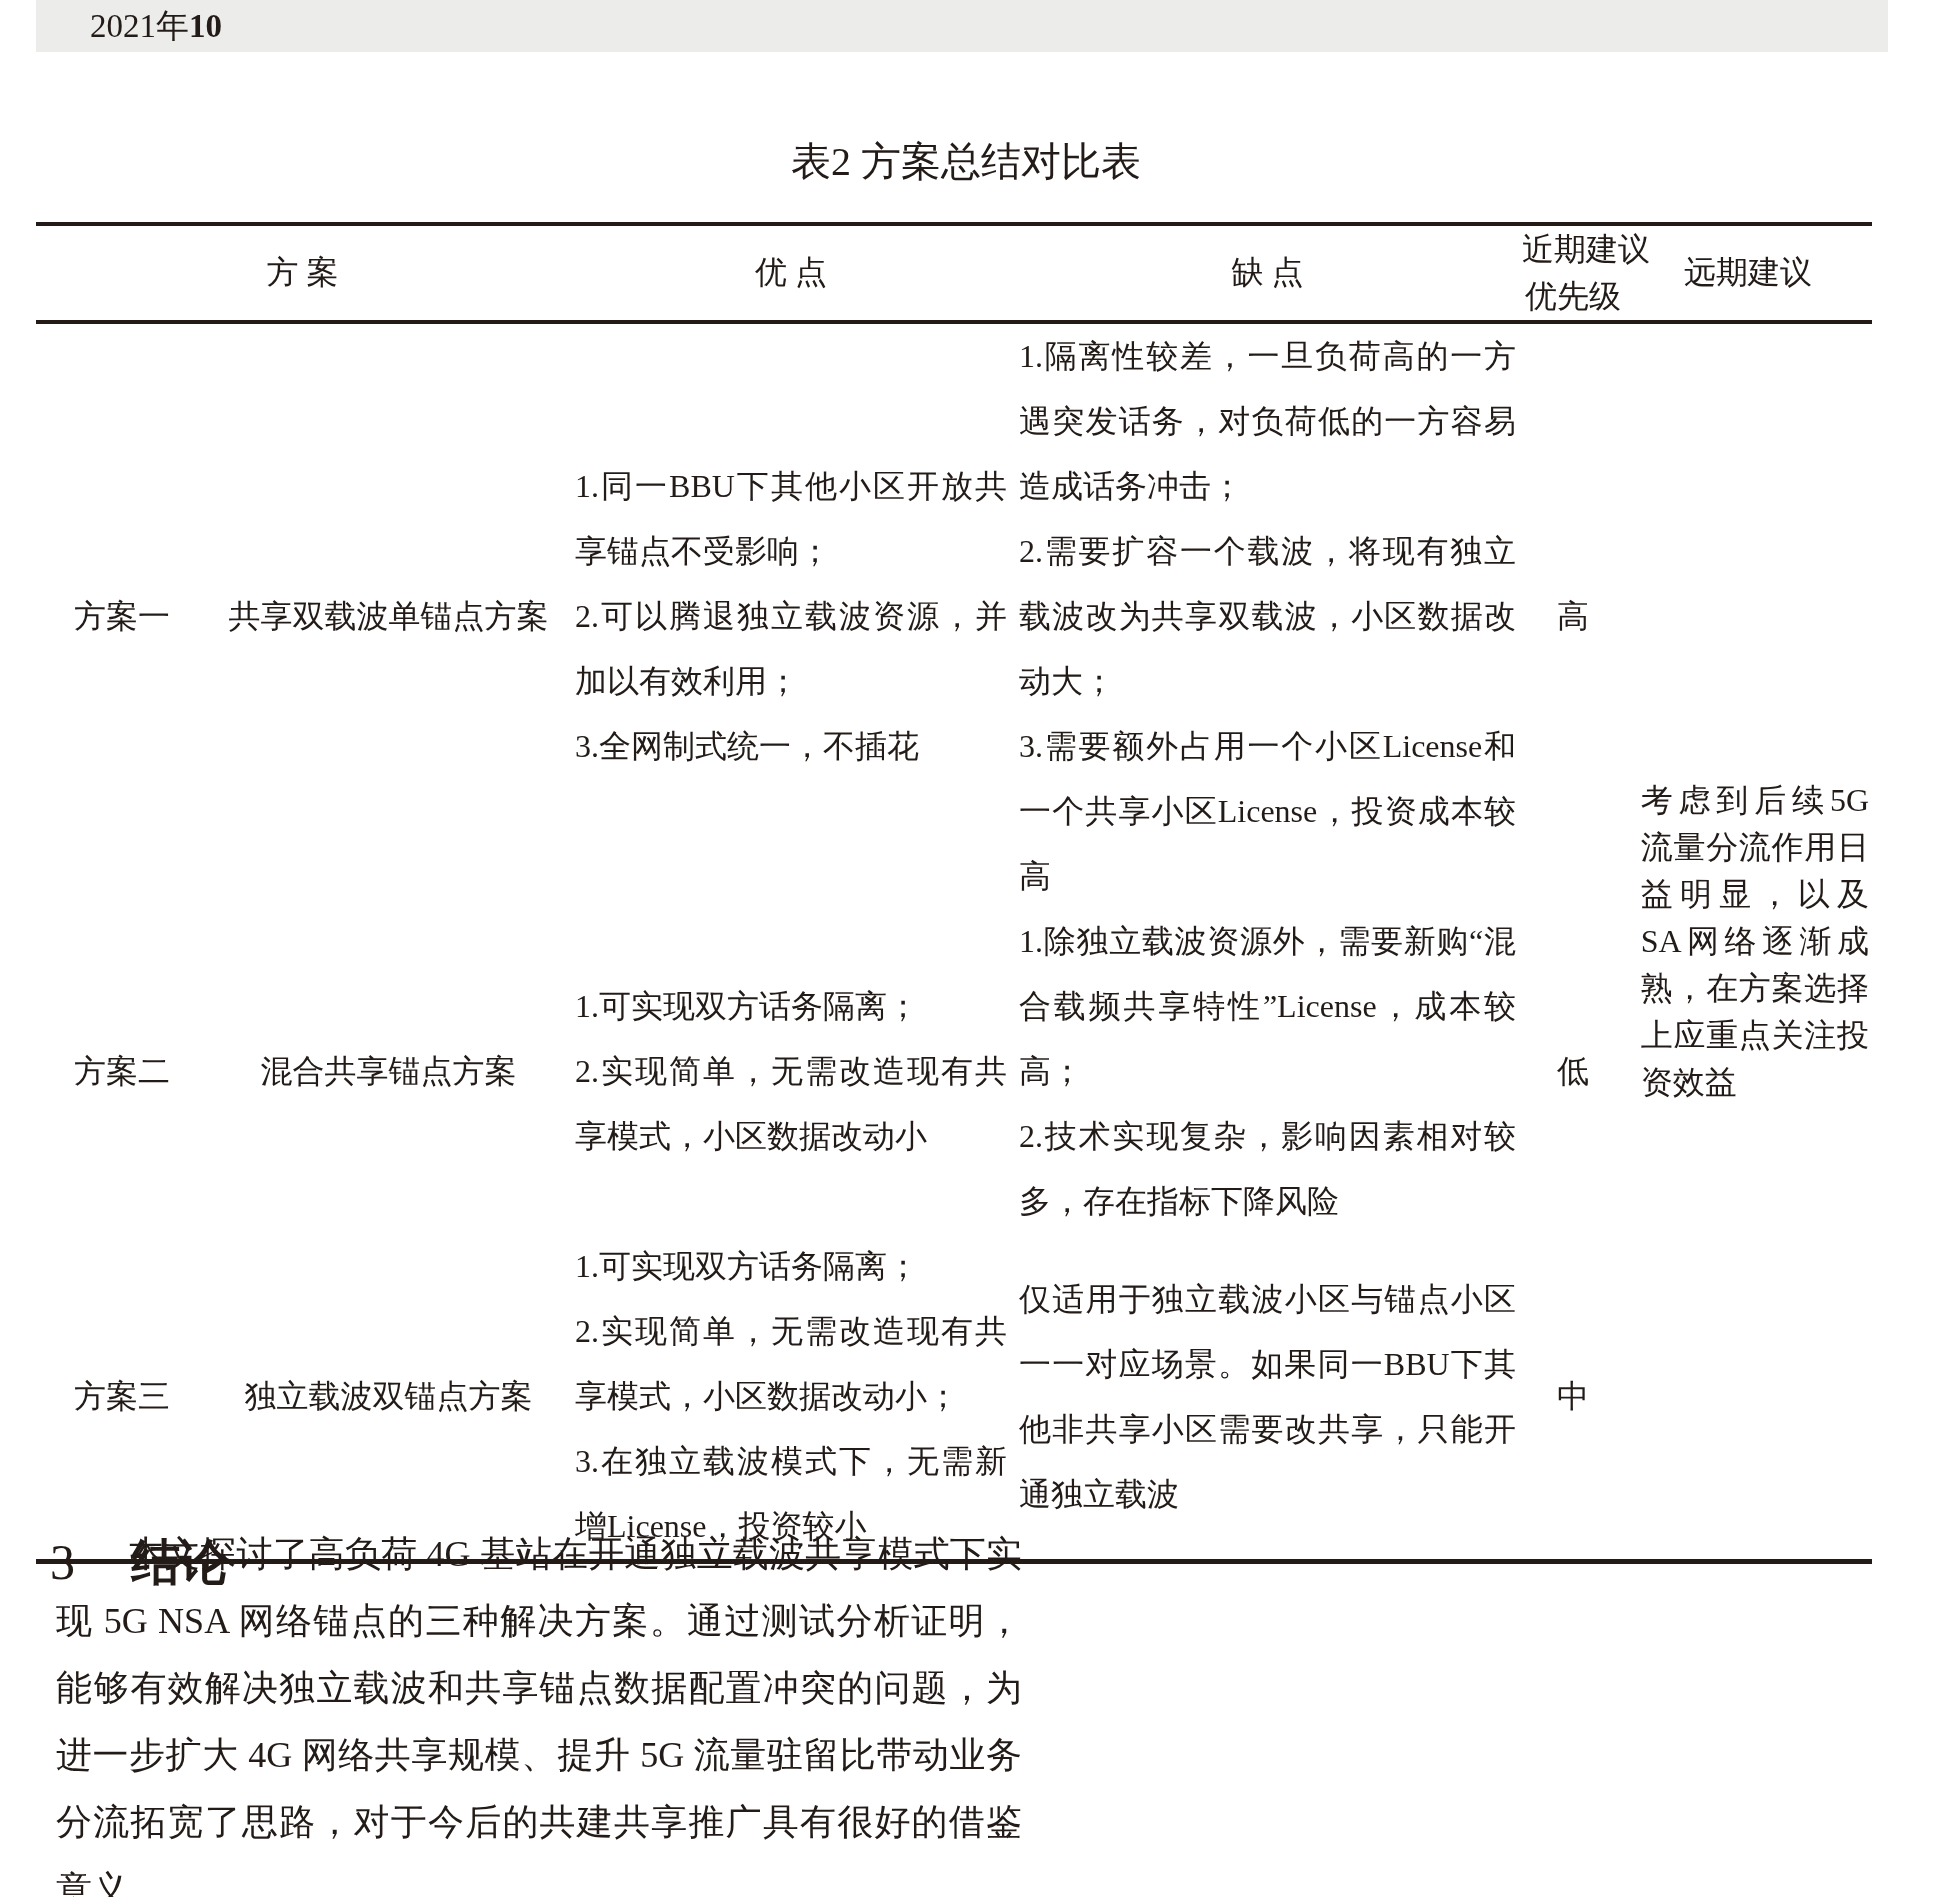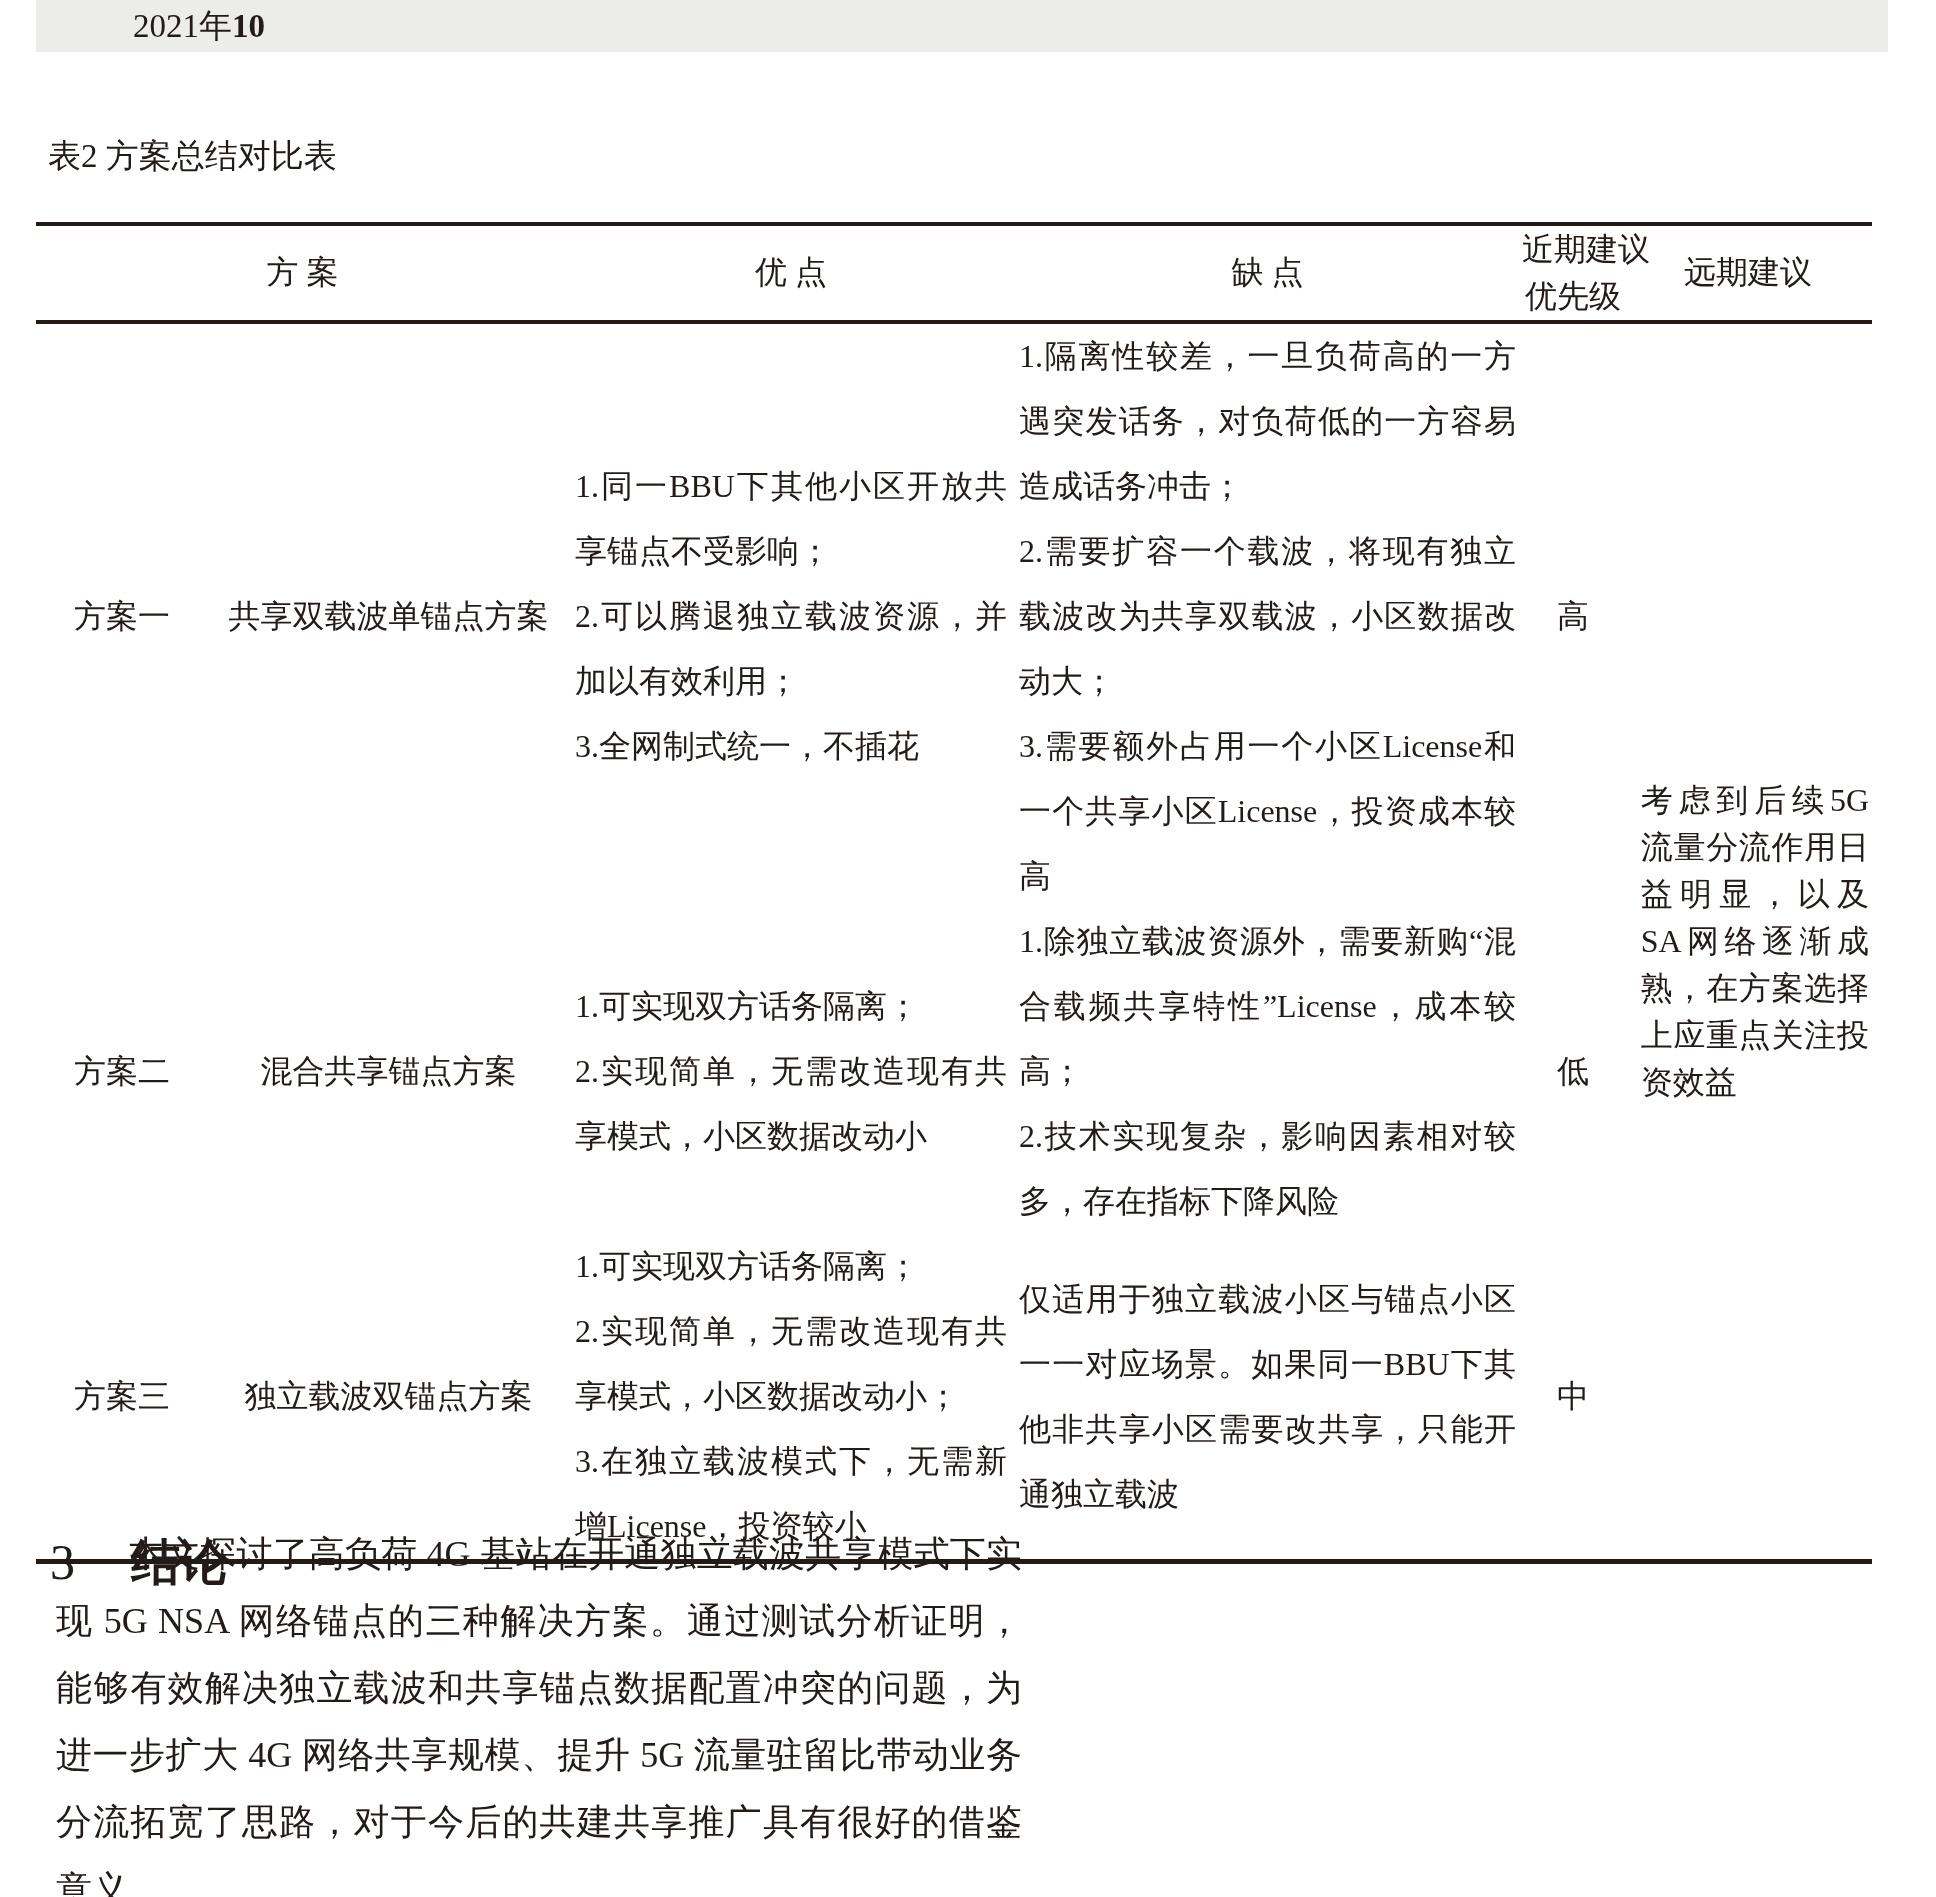--- a/index.html
+++ b/index.html
@@ -16,30 +16,31 @@
   
   .header-band {
     position: absolute;
     left: 36px; top: 0;
     width: 1852px; height: 52px;
     background: #ececea;
     display: flex;
     align-items: center;
     font-size: 33px;
   }
-  .hb-year   { margin-left: 97px; white-space: nowrap; }
+  .hb-year   { margin-left: 54px; white-space: nowrap; }
   .hb-journal{ flex: 1; text-align: center; letter-spacing: 0.38em; text-indent: 0.38em; white-space: nowrap; }
   .hb-page   { margin-right: 49px; white-space: nowrap; font-weight: bold; }
 
   
   .table-caption {
     position: absolute;
     left: 48px; top: 134px;
     width: 1836px;
-    font-size: 33px;
+    text-align: center;
+    font-size: 40px;
     white-space: nowrap;
   }
 
   
   table.scheme-table {
     position: absolute;
     left: 36px; top: 222px;
     width: 1836px;
     border-collapse: collapse;
     table-layout: fixed;

